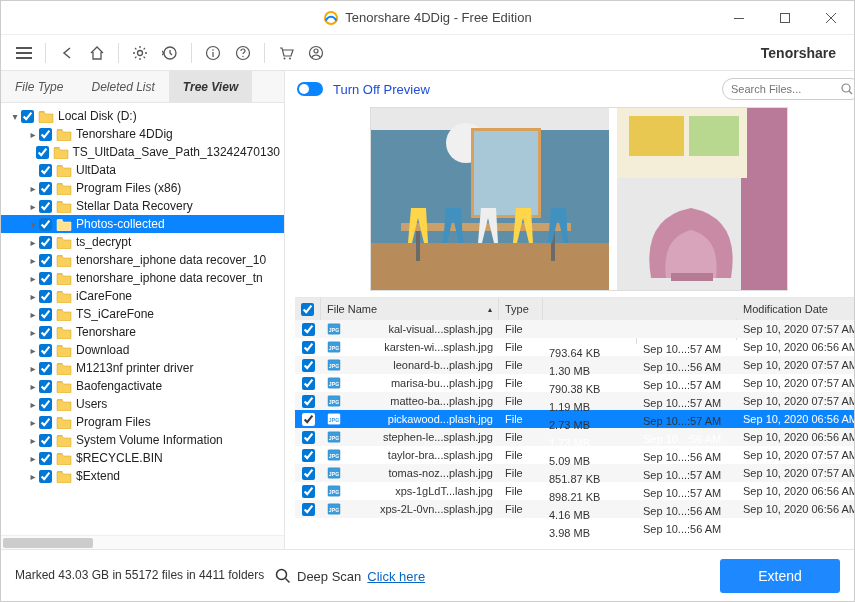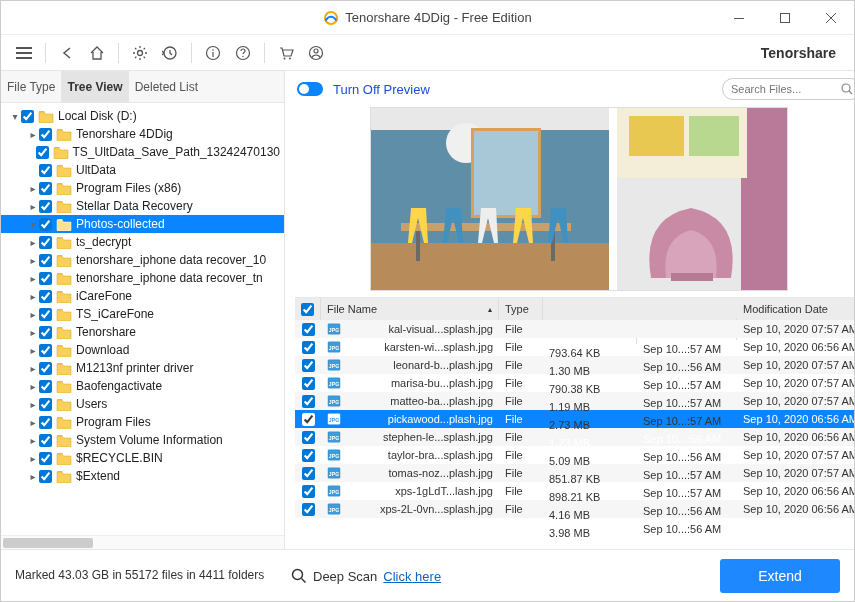--- a/index.html
+++ b/index.html
@@ -16,21 +16,21 @@
 
 .toolbar { height: 36px; display: flex; align-items: center; border-bottom: 1px solid #e6e6e6; padding: 0 8px; }
 .tbtn { width: 30px; height: 30px; display: flex; align-items: center; justify-content: center; color: #555; border-radius: 3px; }
 .vsep { width: 1px; height: 20px; background: #ddd; margin: 0 6px; }
 .brand { margin-left: auto; font-weight: 600; font-size: 14px; color: #333; padding-right: 10px; }
 
 
 .body { flex: 1; display: flex; min-height: 0; }
 .left { width: 284px; border-right: 1px solid #e6e6e6; display: flex; flex-direction: column; min-height: 0; }
 .tabs { display: flex; height: 32px; background: #f7f7f7; border-bottom: 1px solid #e6e6e6; }
-.tab { flex: 0 0 auto; padding: 0 6px; display: flex; align-items: center; font-size: 12px; color: #555; }
+.tab { flex: 0 0 auto; padding: 0 14px; display: flex; align-items: center; font-size: 12px; color: #555; font-style: italic; }
 .tab.active { background: #e4e4e4; font-weight: 600; color: #333; }
 
 .tree { flex: 1; overflow: hidden; padding: 4px 0; }
 .tree-row { display: flex; align-items: center; height: 18px; white-space: nowrap; padding-right: 4px; }
 .tree-row .lvl { display: inline-block; }
 .tree-row .caret { width: 12px; display: inline-flex; justify-content: center; color: #666; font-size: 10px; }
 .tree-row .chk { width: 13px; height: 13px; margin-right: 4px; accent-color: #0078d7; }
 .tree-row .fld { width: 16px; height: 14px; margin-right: 4px; flex: 0 0 auto; }
 .tree-row .lbl { font-size: 12px; color: #222; }
 .tree-row.selected { background: #0a84ff; color: #fff; }
@@ -64,21 +64,21 @@
 .gbody { flex: 1; overflow: hidden; }
 .grow { display: flex; height: 18px; align-items: center; font-size: 11px; }
 .grow:nth-child(odd) { background: #f6f6f6; }
 .grow.selected { background: #0a84ff; color: #fff; }
 .grow > div { padding: 0 6px; display: flex; align-items: center; height: 100%; overflow: hidden; white-space: nowrap; }
 .grow .fname { gap: 4px; }
 .grow .jpg-icon { width: 14px; height: 12px; flex: 0 0 auto; }
 .sort-arrow { margin-left: 4px; font-size: 8px; }
 
 
-.footer { height: 52px; border-top: 1px solid #e6e6e6; display: flex; align-items: center; padding: 0 14px; gap: 16px; }
+.footer { height: 52px; border-top: 1px solid #e6e6e6; display: flex; align-items: center; padding: 0 14px; }
 .status { font-size: 12px; color: #333; width: 260px; line-height: 1.3; }
 .deepscan { display: flex; align-items: flex-end; gap: 6px; font-size: 13px; }
 .deepscan a { color: #0a66c2; text-decoration: underline; }
 .recover-btn { margin-left: auto; width: 120px; height: 34px; background: #1e88ff; color: #fff; border: none; border-radius: 3px; font-size: 14px; }
 
 svg { display: block; }
 </style>
 </head>
 <body>
 
@@ -170,22 +170,22 @@
       </svg>
     </div>
   <div class="brand">Tenorshare</div>
 </div>
 
 <div class="body">
 
   <div class="left">
     <div class="tabs">
       <div class="tab">File Type</div>
+      <div class="tab">Deleted List</div>
       <div class="tab active">Tree View</div>
-      <div class="tab">Deleted List</div>
     </div>
     <div class="tree" id="tree">
         <div class="tree-row">
           <span class="lvl" style="width:8px"></span>
           <span class="caret">▾</span>
           <input type="checkbox" class="chk" checked="" style="">
           <svg class="fld" viewBox="0 0 16 14">
             <path d="M1 3h5l1.5 2H15v8a1 1 0 0 1-1 1H2a1 1 0 0 1-1-1z" fill="#facf5a" stroke="#c9a030" stroke-width="0.5"></path>
             <path d="M1 3a1 1 0 0 1 1-1h4l1 1" fill="#e8b848"></path>
           </svg>

